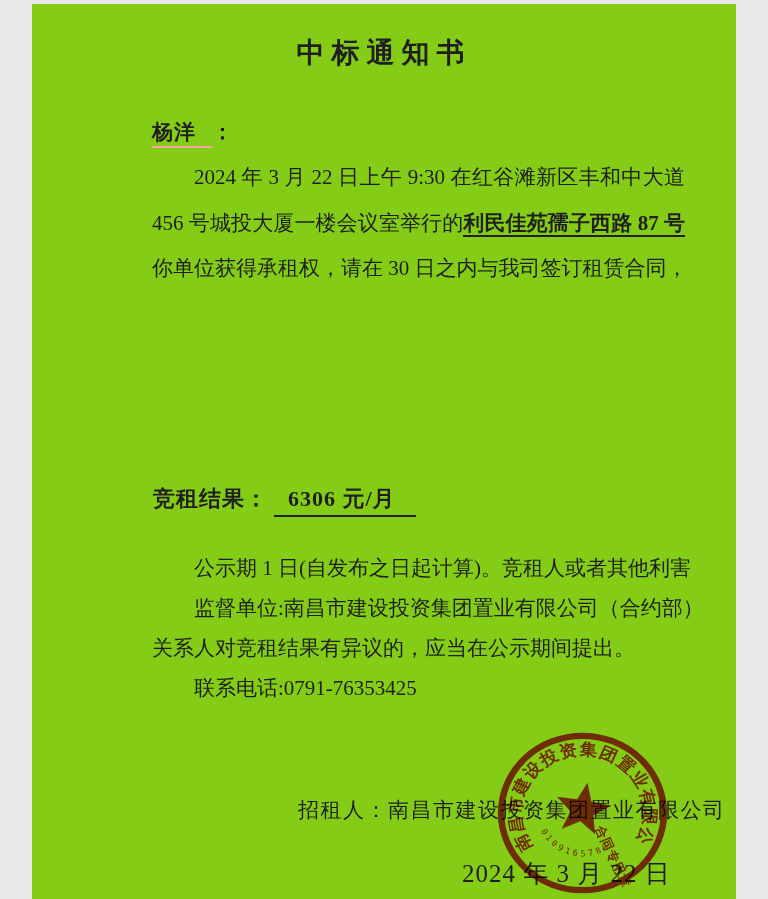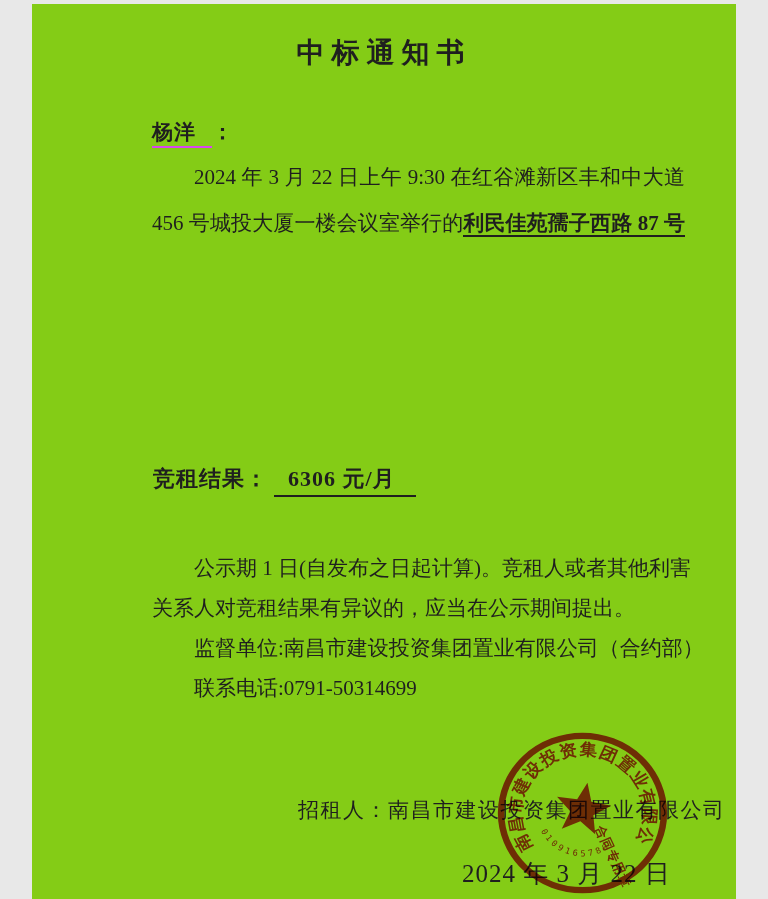--- a/index.html
+++ b/index.html
@@ -17,41 +17,41 @@
     position:absolute;top:30px;left:0;width:100%;
     text-align:center;
     font-size:28px;font-weight:bold;letter-spacing:7px;
   }
   .addressee{
     position:absolute;top:114px;left:120px;
     font-size:21px;font-weight:bold;letter-spacing:1px;
   }
   .addressee .name{
     display:inline-block;
-    border-bottom:2px solid #d946ef;
+    border-bottom:2px solid #fca5a5;
     padding-right:16px;
   }
   .para1{
     position:absolute;top:151px;left:120px;width:533px;
     font-size:21px;
   }
   .line{
     height:45.5px;line-height:45.5px;
     text-align:justify;text-align-last:justify;
     text-justify:inter-character;
     white-space:nowrap;
   }
   .line.short{text-align-last:left;}
   .line.indent{padding-left:42px;}
   .em{
     font-weight:bold;
     border-bottom:2px solid #1f1f1f;
   }
   .result{
-    position:absolute;top:460px;left:121px;
+    position:absolute;top:480px;left:121px;
     font-size:22px;font-weight:bold;letter-spacing:1px;
   }
   .result .rvalue{
     display:inline-block;
     border-bottom:2px solid #1f1f1f;
     padding:0 20px 1px 14px;
     margin-left:6px;
   }
   .notice{
     position:absolute;top:544px;left:120px;width:535px;
@@ -93,31 +93,32 @@
 
   <div class="title">中标通知书</div>
 
   <div class="addressee">
     <span class="name">杨洋</span><span>：</span>
   </div>
 
   <div class="para1">
     <div class="line indent"><span>2024 年 3 月 22 日上午 9:30 在红谷滩新区丰和中大道</span></div>
     <div class="line"><span>456 号城投大厦一楼会议室举行的</span><span class="em">利民佳苑孺子西路 87 号</span></div>
+    <div class="line"><span>你单位获得承租权，请在 30 日之内与我司签订租赁合同，</span></div>
   </div>
 
   <div class="result">
     <span class="rlabel">竞租结果：</span><span class="rvalue">6306 元/月</span>
   </div>
 
   <div class="notice">
     <div class="line indent"><span>公示期 1 日(自发布之日起计算)。竞租人或者其他利害</span></div>
+    <div class="line short indent"><span>监督单位:南昌市建设投资集团置业有限公司（合约部）</span></div>
     <div class="line short"><span>关系人对竞租结果有异议的，应当在公示期间提出。</span></div>
-    <div class="line short indent"><span>监督单位:南昌市建设投资集团置业有限公司（合约部）</span></div>
-    <div class="line short indent"><span>联系电话:0791-50314699</span></div>
+    <div class="line short indent"><span>联系电话:0791-76353425</span></div>
   </div>
 
   <div class="lessor">
     <span>招租人：</span><span>南昌市建设投资集团置业有限公司</span>
   </div>
 
   <div class="docdate">2024 年 3 月 22 日</div>
 
   <svg class="seal" viewBox="0 0 200 200" preserveAspectRatio="none" aria-hidden="true">
     <circle class="ring" cx="100" cy="100" r="93" stroke="#d12a1f"></circle>

